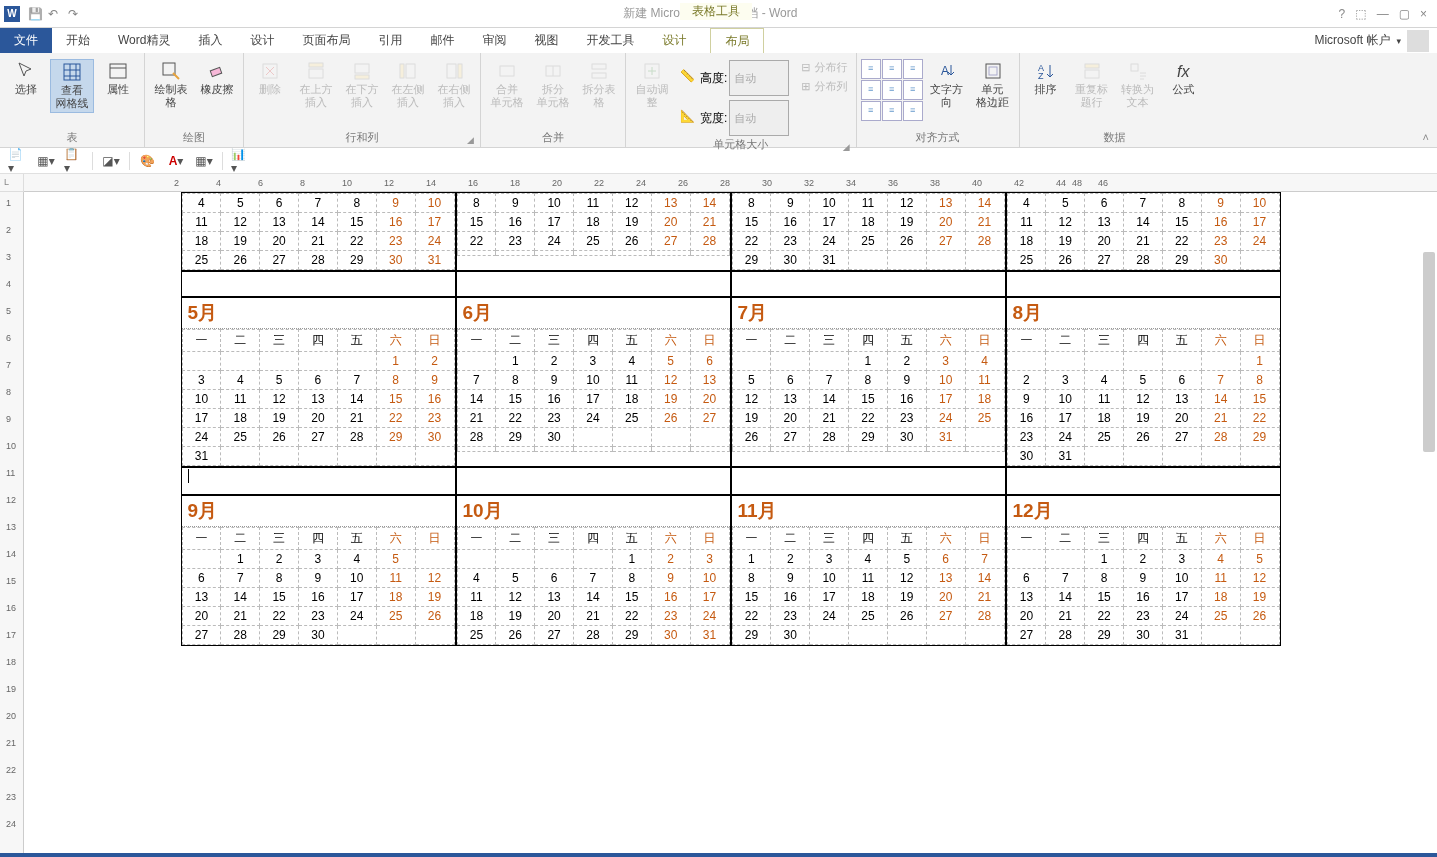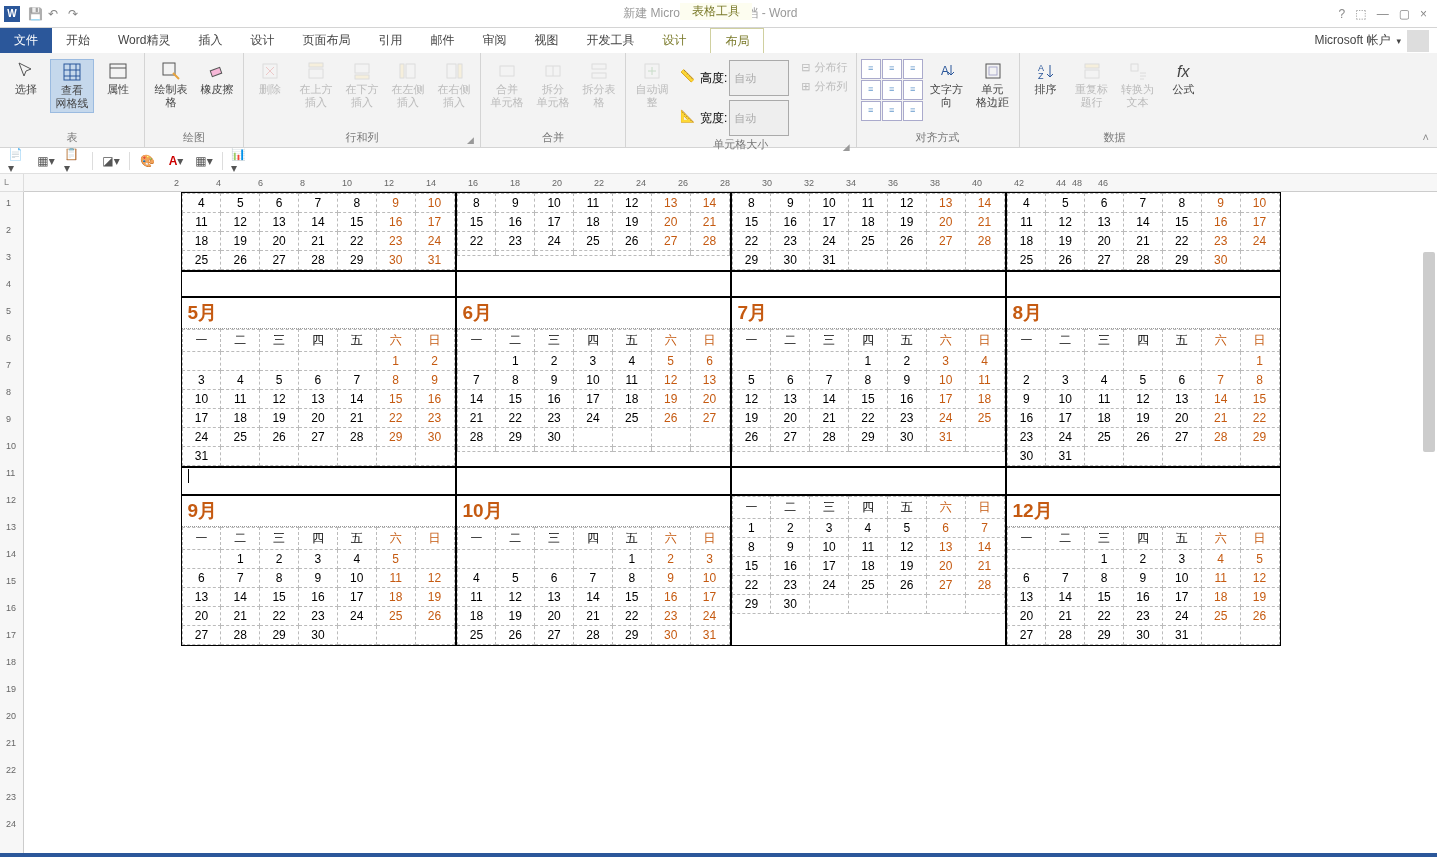--- a/index.html
+++ b/index.html
@@ -1006,20 +1006,21 @@
                     <td>27</td>
                     <td>28</td>
                     <td>29</td>
                     <td class="wknd">30</td>
                     <td class="wknd">31</td>
                   </tr>
                 </tbody>
               </table>
             </div>
             <div class="month-cell">
+              <div class="month-title">11月</div>
               <table class="month-table">
                 <tbody>
                   <tr>
                     <th>一</th>
                     <th>二</th>
                     <th>三</th>
                     <th>四</th>
                     <th>五</th>
                     <th class="wknd">六</th>
                     <th class="wknd">日</th>

